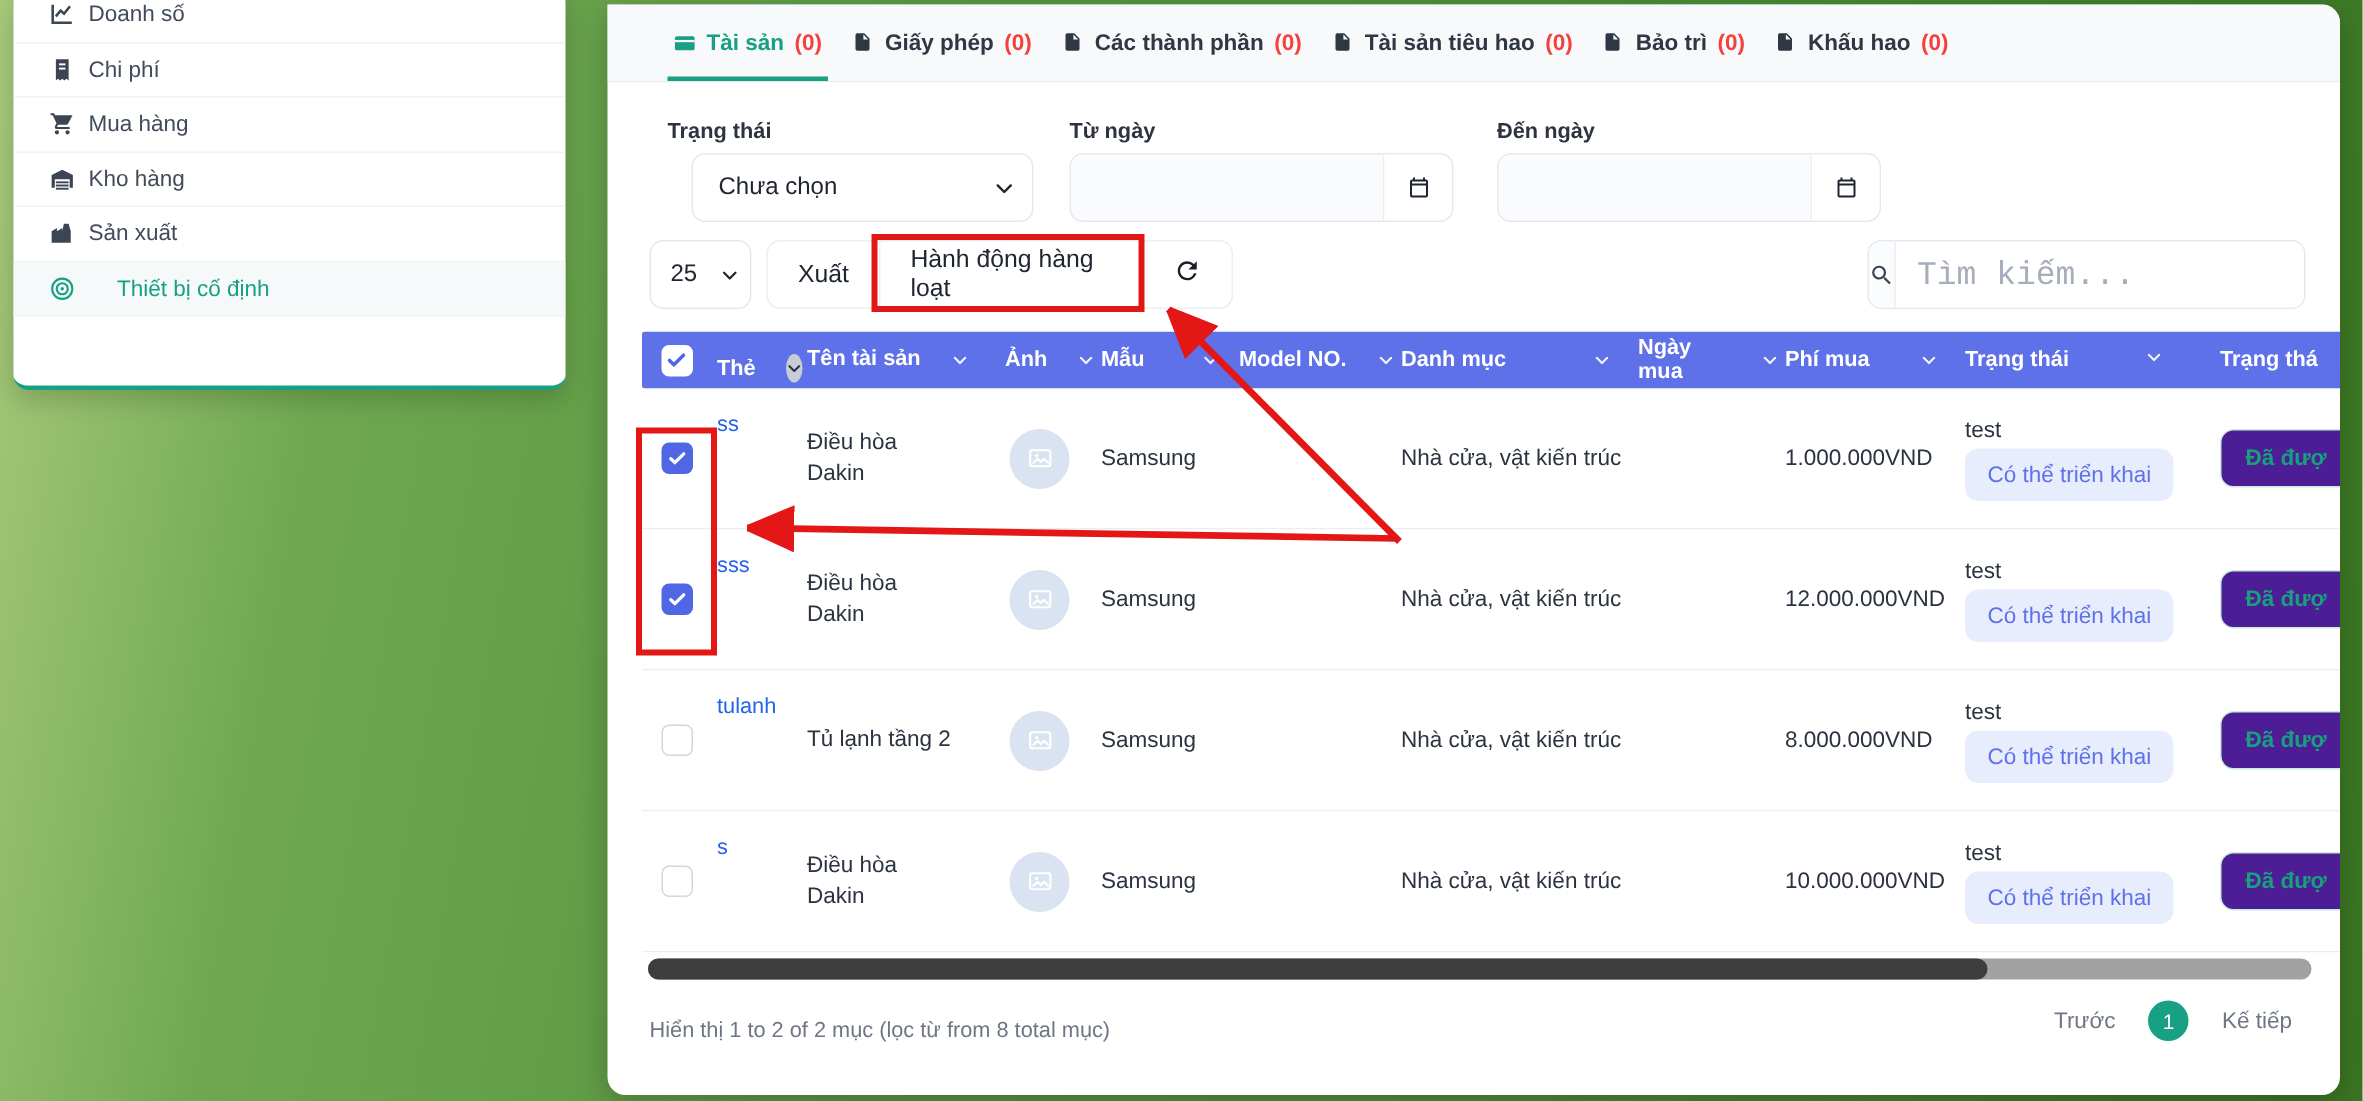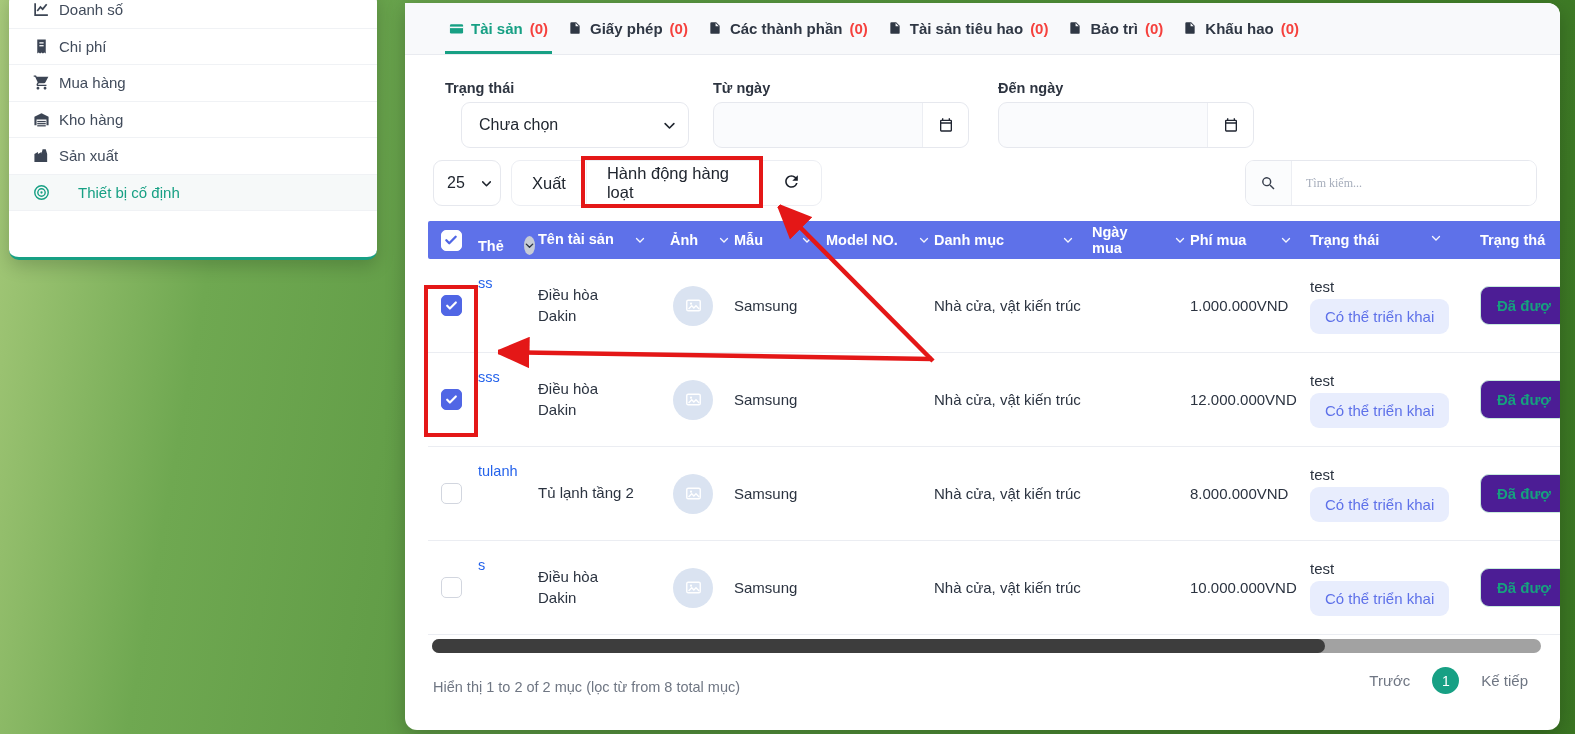--- a/index.html
+++ b/index.html
@@ -42,22 +42,22 @@
   .ctrl .chev{width:38px;display:flex;justify-content:center;}
   .dateseg{width:46px;height:100%;border-left:1px solid #eceef3;background:#fff;border-radius:0 9px 9px 0;
     display:flex;align-items:center;justify-content:center;}
 
   
   .btngroup{position:absolute;display:flex;height:46px;border:1px solid #eceef3;border-radius:9px;background:#fff;}
   .btn{display:flex;align-items:center;justify-content:center;font-size:16.5px;color:#20262f;cursor:pointer;padding:0 20px;}
   .btn + .btn{border-left:1px solid #f0f1f5;}
   .searchgroup{position:absolute;display:flex;height:46px;border:1px solid #e6e8ee;border-radius:9px;overflow:hidden;background:#fff;}
   .searchseg{width:46px;background:#fbfcfd;border-right:1px solid #eceef3;display:flex;align-items:center;justify-content:center;}
-  .searchgroup input{border:none;outline:none;flex:1;font-size:12px;padding:0 14px;color:#4c1d95;
-    font-family:Liberation Serif, serif;}
+  .searchgroup input{border:none;outline:none;flex:1;font-size:22px;padding:0 14px;color:#4c1d95;
+    font-family:Liberation Mono, monospace;}
   .searchgroup input::placeholder{color:#a6adbb;}
 
   
   .tablewrap{position:absolute;left:23px;top:218px;width:1132px;height:414px;overflow:hidden;}
   .ttable{width:1188px;}
   .thead{display:flex;background:#5e71e9;color:#fff;height:38px;align-items:center;border-radius:2px 0 0 2px;}
   .th{font-size:14.5px;font-weight:700;display:flex;align-items:center;gap:20px;padding-left:4px;cursor:pointer;}
   .th .sort{opacity:.95;display:inline-flex;}
   .circlechev{width:19px;height:19px;border-radius:50%;background:#c7ccd6;display:inline-flex;align-items:center;justify-content:center;}
   .trow{display:flex;height:94px;border-bottom:1px solid #ebedf2;align-items:center;background:#fff;}

